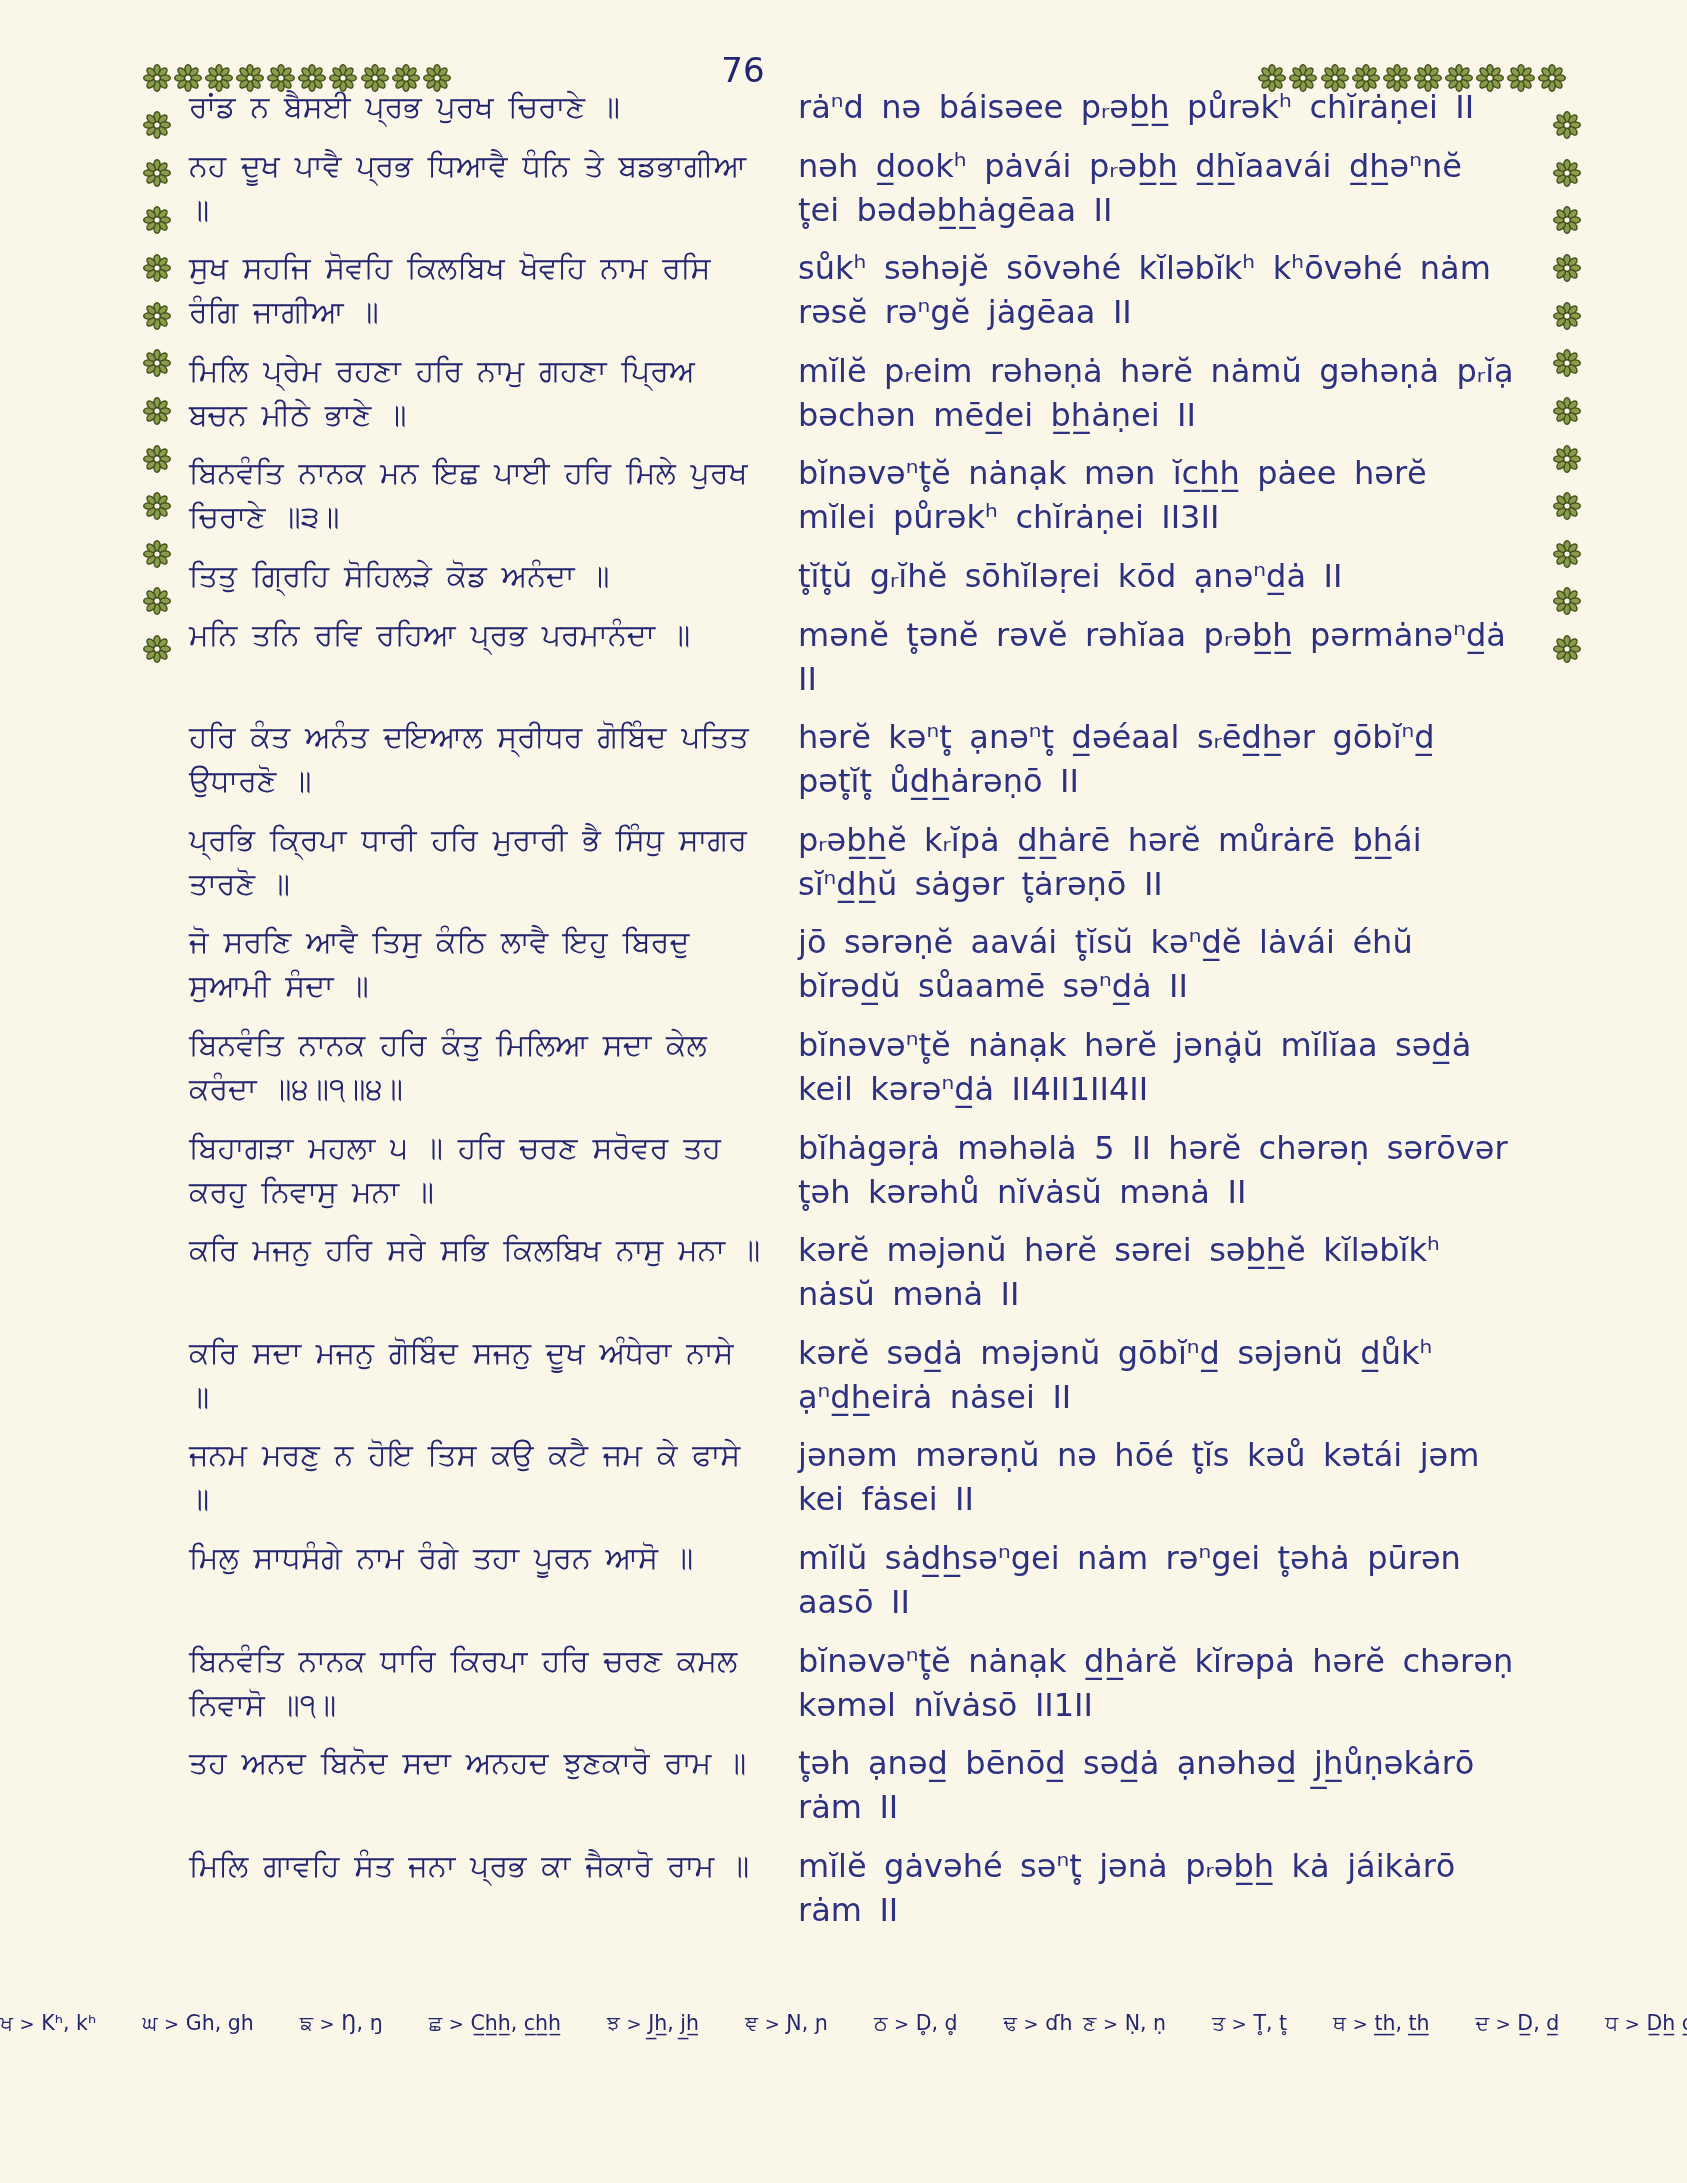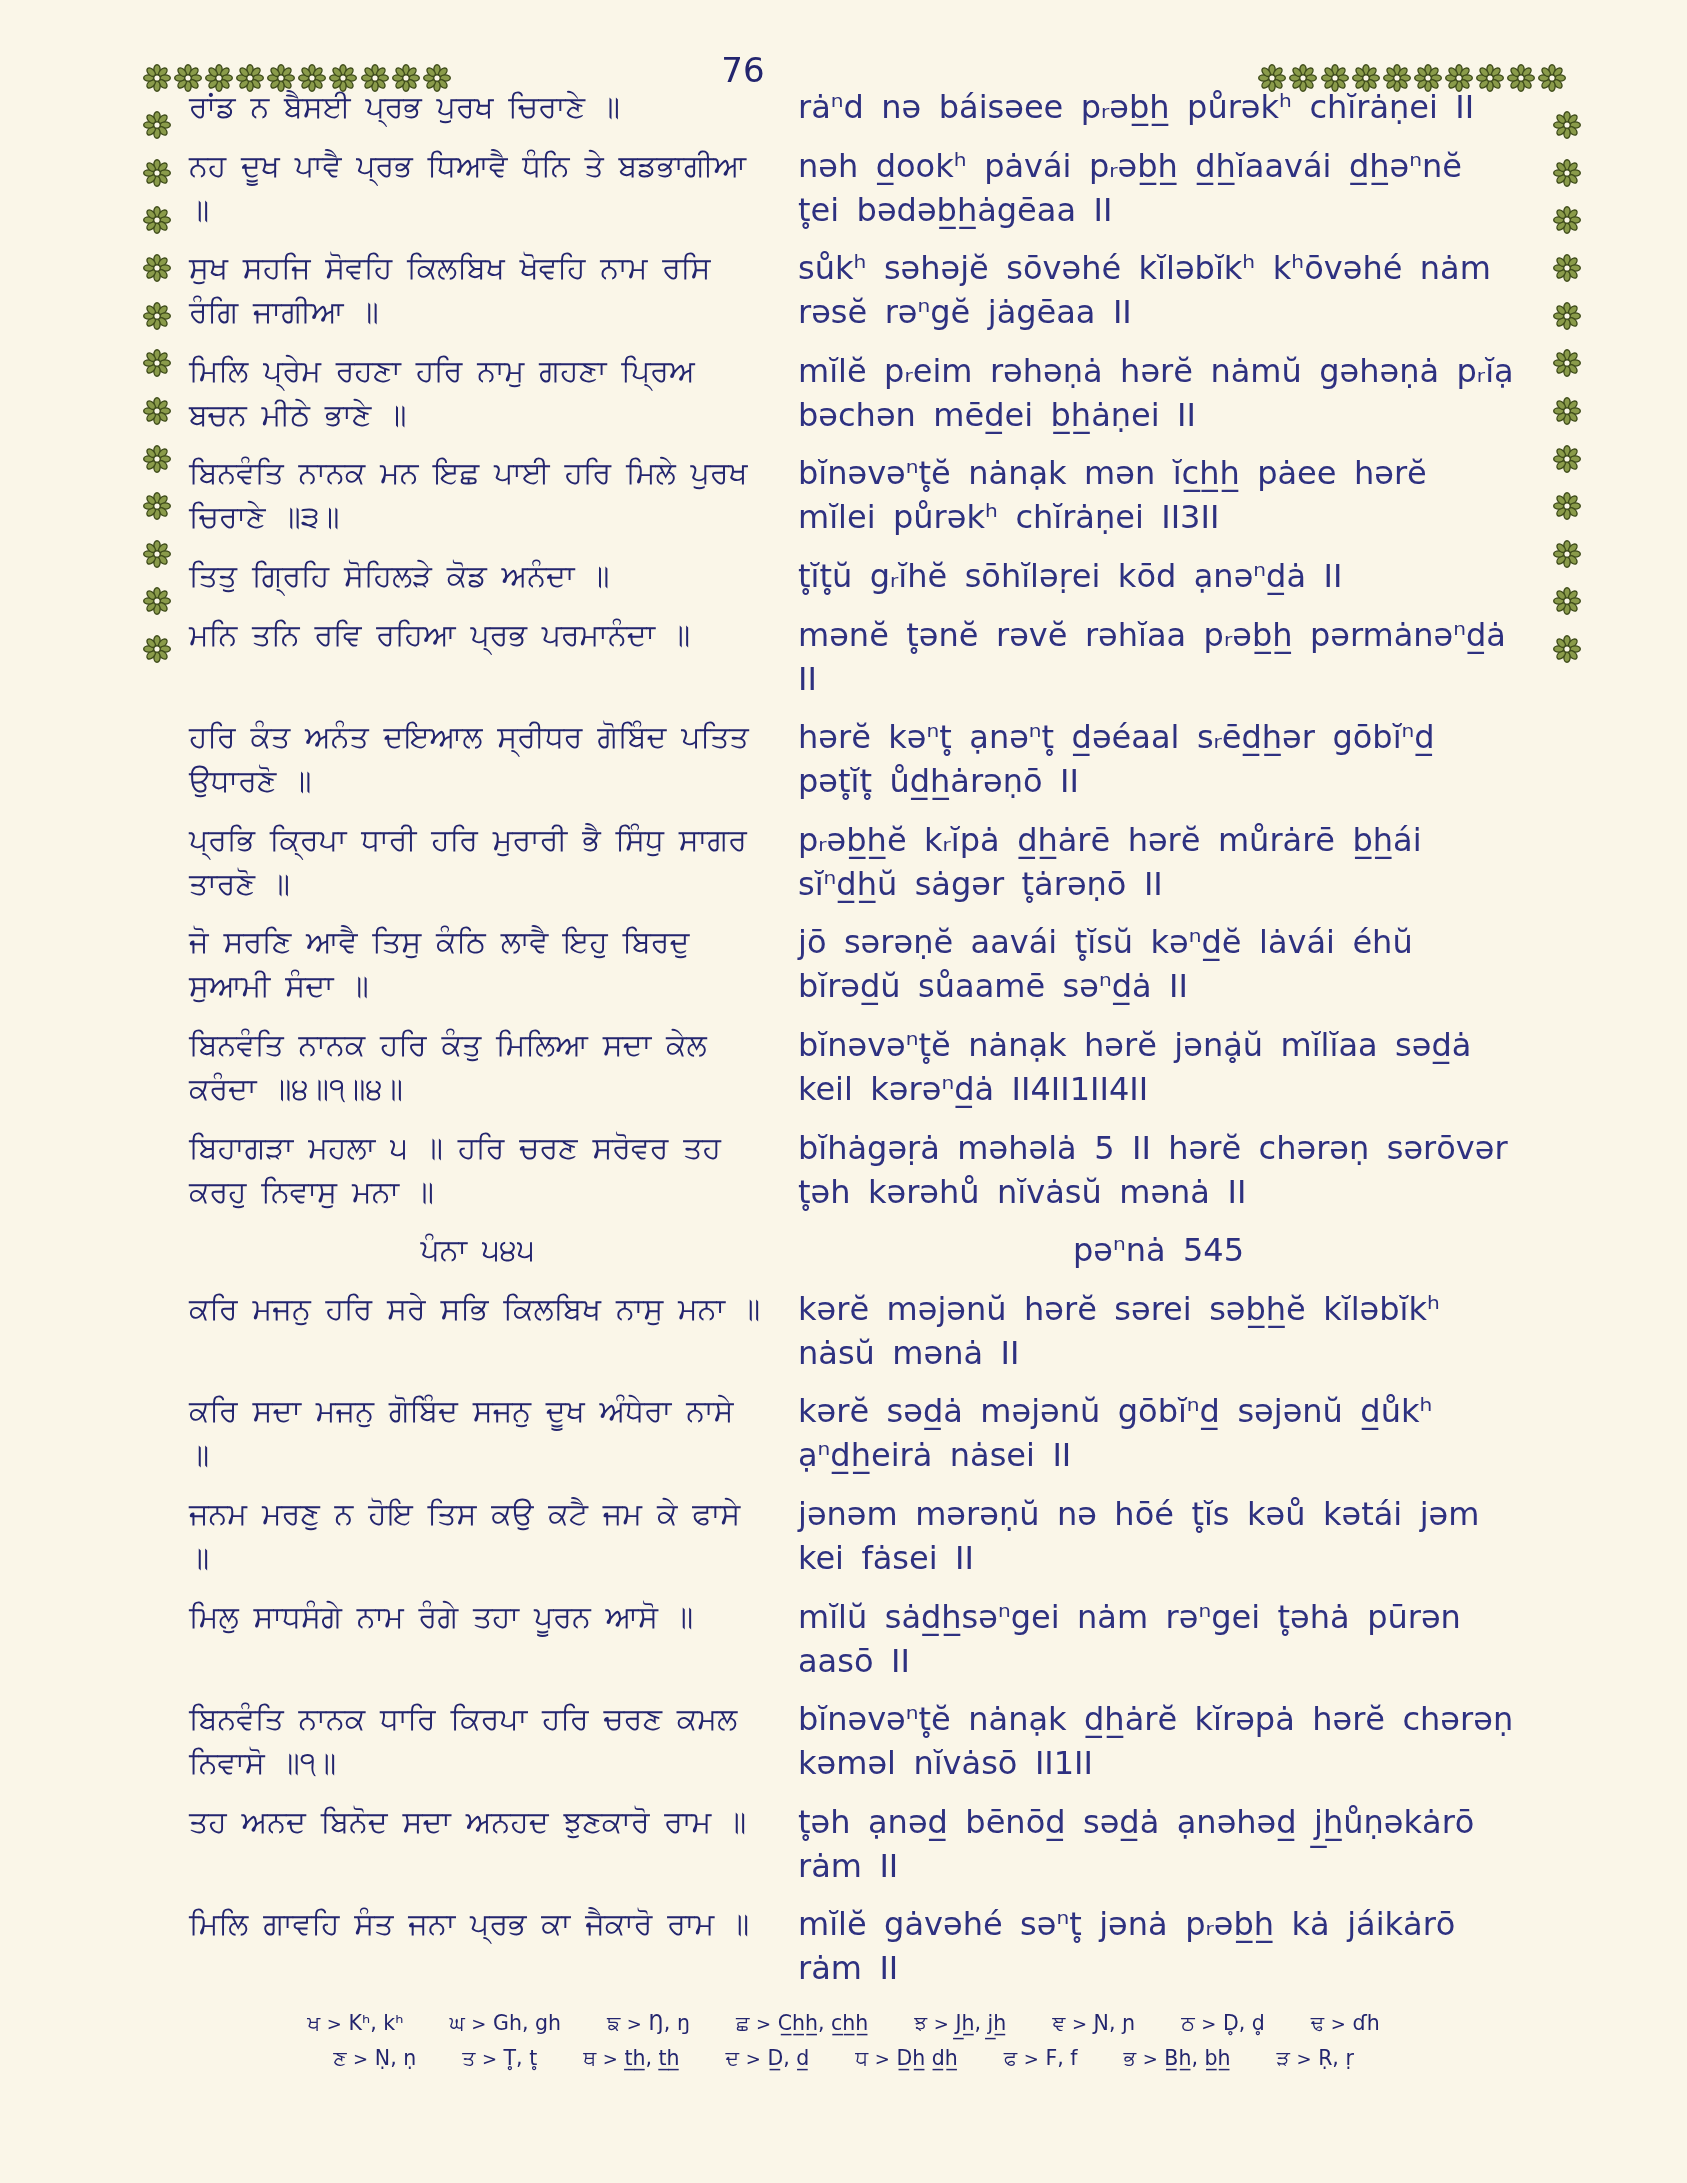--- a/index.html
+++ b/index.html
@@ -24,21 +24,21 @@
     color:#23256e;
   }
   .roman{
     flex:1;
     font-size:32px;line-height:44px;word-spacing:7.3px;
     color:#2e3180;
   }
   .center-row .gurmukhi,.center-row .roman{text-align:center;}
   .legend{
     position:absolute;top:2011px;left:0;width:1687px;
-    display:flex;flex-direction:column;align-items:center;gap:10.6px;
+    display:flex;align-items:center;gap:10.6px;
     font-size:20.5px;color:#23256e;
   }
   .legend-row{display:flex;gap:46px;justify-content:center;}
   .legend-item{white-space:nowrap;}
   .legend-arrow{margin:0 6.6px;font-size:18px;}
 </style>
 </head>
 <body>
 
 <div class="page-number">76</div>
@@ -584,24 +584,20 @@
   <div class="verse-row">
     <div class="gurmukhi">ਬਿਨਵੰਤਿ ਨਾਨਕ ਹਰਿ ਕੰਤੁ ਮਿਲਿਆ ਸਦਾ ਕੇਲ ਕਰੰਦਾ ॥੪॥੧॥੪॥</div>
     <div class="roman">bĭnəvəⁿt̥ĕ nȧnạk hərĕ jənḁ̇ŭ mĭlĭaa səd̲ȧ keil kərəⁿd̲ȧ II4II1II4II</div>
   </div>
 
   <div class="verse-row">
     <div class="gurmukhi">ਬਿਹਾਗੜਾ ਮਹਲਾ ੫ ॥ ਹਰਿ ਚਰਣ ਸਰੋਵਰ ਤਹ ਕਰਹੁ ਨਿਵਾਸੁ ਮਨਾ ॥</div>
     <div class="roman">bĭhȧgəṛȧ məhəlȧ 5 II hərĕ chərəṇ sərōvər t̥əh kərəhů nĭvȧsŭ mənȧ II</div>
   </div>
 
-  <div class="verse-row center-row">
-    <div class="gurmukhi">ਪੰਨਾ ੫੪੫</div>
-    <div class="roman">pəⁿnȧ 545</div>
-  </div>
 
   <div class="verse-row">
     <div class="gurmukhi">ਕਰਿ ਮਜਨੁ ਹਰਿ ਸਰੇ ਸਭਿ ਕਿਲਬਿਖ ਨਾਸੁ ਮਨਾ ॥</div>
     <div class="roman">kərĕ məjənŭ hərĕ sərei səb̲h̲ĕ kĭləbĭkʰ nȧsŭ mənȧ II</div>
   </div>
 
   <div class="verse-row">
     <div class="gurmukhi">ਕਰਿ ਸਦਾ ਮਜਨੁ ਗੋਬਿੰਦ ਸਜਨੁ ਦੂਖ ਅੰਧੇਰਾ ਨਾਸੇ ॥</div>
     <div class="roman">kərĕ səd̲ȧ məjənŭ gōbĭⁿd̲ səjənŭ d̲ůkʰ ạⁿd̲h̲eirȧ nȧsei II</div>
   </div>

